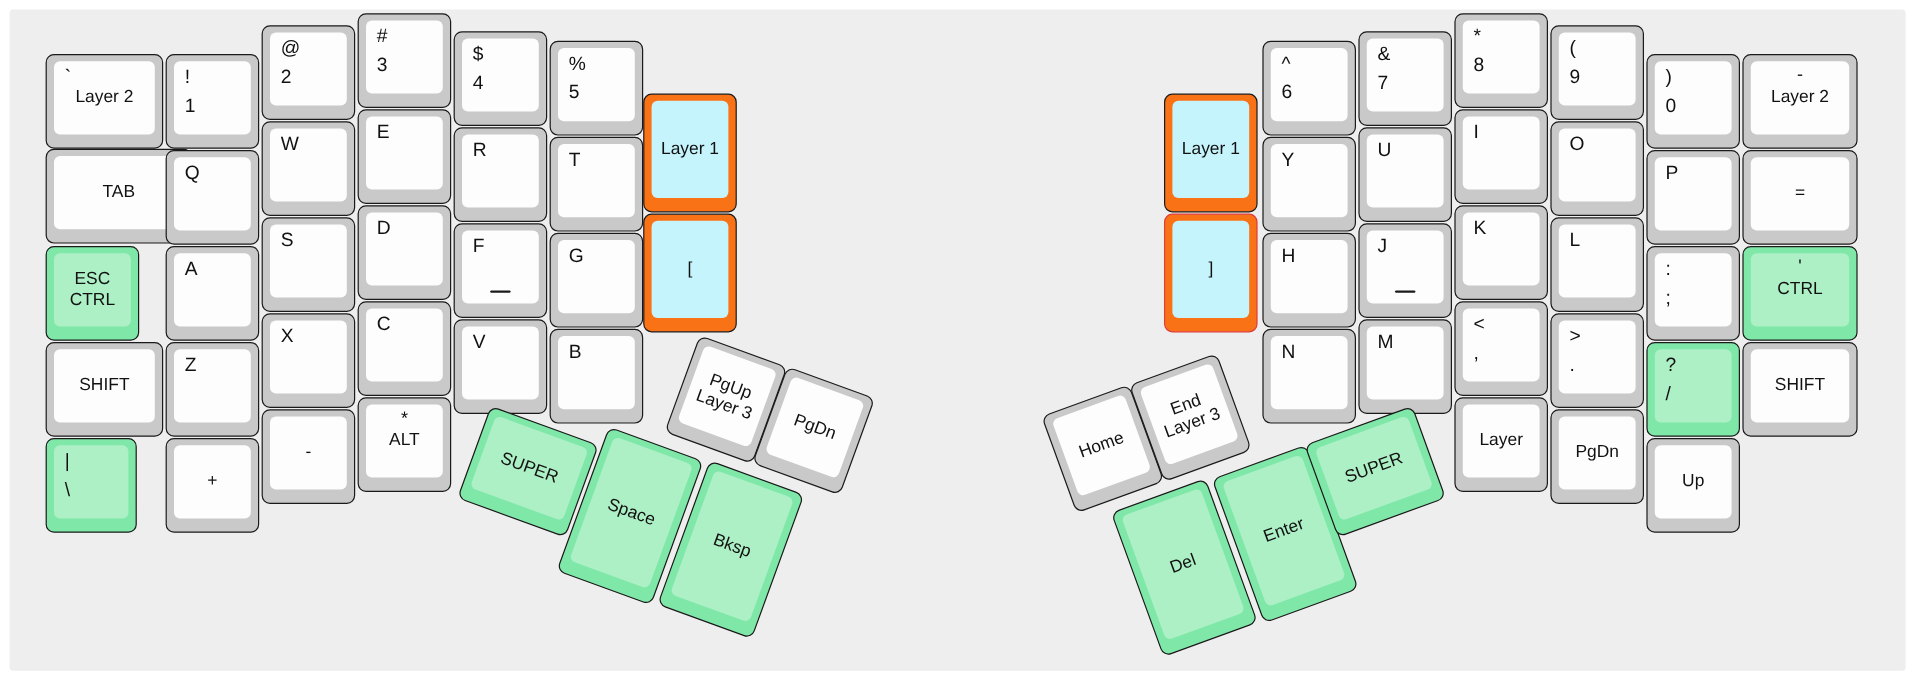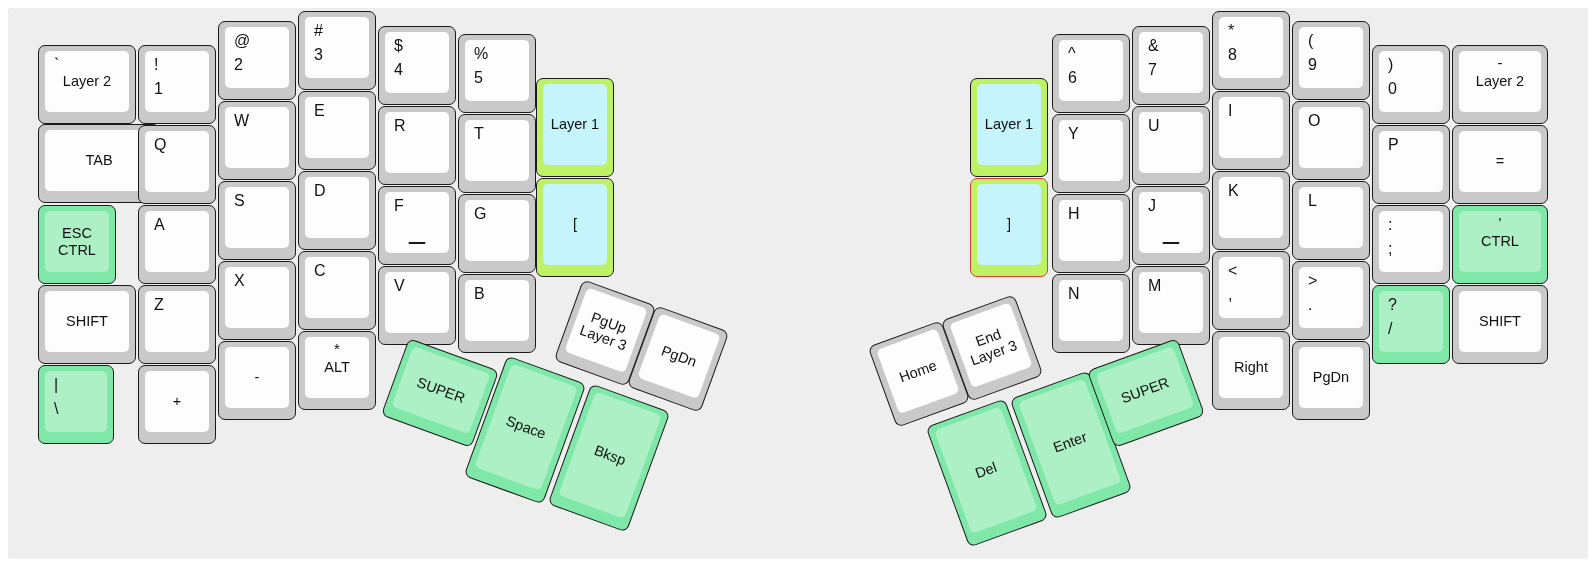--- a/index.html
+++ b/index.html
@@ -10,21 +10,21 @@
   
   .key{position:absolute;box-sizing:border-box;border:1.6px solid #1a1a1a;border-radius:7px;
        background:#c9c9c9;}
   .cap{position:absolute;left:6px;right:6px;top:5px;bottom:11px;box-sizing:border-box;
        border-radius:5px;background:#fdfdfd;
        display:flex;flex-direction:column;align-items:center;justify-content:center;
        overflow:hidden;}
   
   .key.green{background:#7fe8a9;}
   .key.green>.cap{background:#adf0c6;}
-  .key.blue{background:#bef264;}
+  .key.blue{background:#f97316;}
   .key.blue>.cap{background:#c5f4fc;}
   .key.sel{border-color:#e03b3b;}
   
   .lg{line-height:1.12;color:#111;font-size:14.5px;text-align:center;white-space:pre;}
   .lg.topc{position:absolute;top:4px;left:0;right:0;font-size:15px;text-align:center;}
   .lg.ctr{font-size:14.5px;}
   .lg.tl{position:absolute;top:5px;left:9px;font-size:16px;text-align:left;}
   .lg.mid2{position:absolute;top:29px;left:9px;font-size:16px;text-align:left;}
   .homing{position:absolute;bottom:9px;left:50%;transform:translateX(-50%);
           width:17px;height:2.4px;background:#1a1a1a;border-radius:1px;}
@@ -291,21 +291,21 @@
         </div>
       </div>
       <div class="key" style="left: 1204px; top: 243px; width: 78px; height: 79px;">
         <div class="cap">
           <span class="lg tl">&lt;</span>
           <span class="lg mid2">,</span>
         </div>
       </div>
       <div class="key" style="left: 1204px; top: 323px; width: 78px; height: 79px;">
         <div class="cap">
-          <span class="lg ctr">Right</span>
+          <span class="lg ctr">Layer</span>
         </div>
       </div>
       <div class="key" style="left: 1284px; top: 13px; width: 78px; height: 79px;">
         <div class="cap">
           <span class="lg tl">(</span>
           <span class="lg mid2">9</span>
         </div>
       </div>
       <div class="key" style="left: 1284px; top: 93px; width: 78px; height: 79px;">
         <div class="cap">
@@ -342,20 +342,25 @@
       <div class="key" style="left: 1364px; top: 197px; width: 78px; height: 79px;">
         <div class="cap">
           <span class="lg tl">:</span>
           <span class="lg mid2">;</span>
         </div>
       </div>
       <div class="key green" style="left: 1364px; top: 277px; width: 78px; height: 79px;">
         <div class="cap">
           <span class="lg tl">?</span>
           <span class="lg mid2">/</span>
+        </div>
+      </div>
+      <div class="key" style="left: 1364px; top: 357px; width: 78px; height: 79px;">
+        <div class="cap">
+          <span class="lg ctr">Up</span>
         </div>
       </div>
       <div class="key" style="left: 1444px; top: 37px; width: 96px; height: 79px;">
         <div class="cap">
           <span class="lg topc">-</span>
           <span class="lg ctr">Layer 2</span>
         </div>
       </div>
       <div class="key" style="left: 1444px; top: 117px; width: 96px; height: 79px;">
         <div class="cap">

